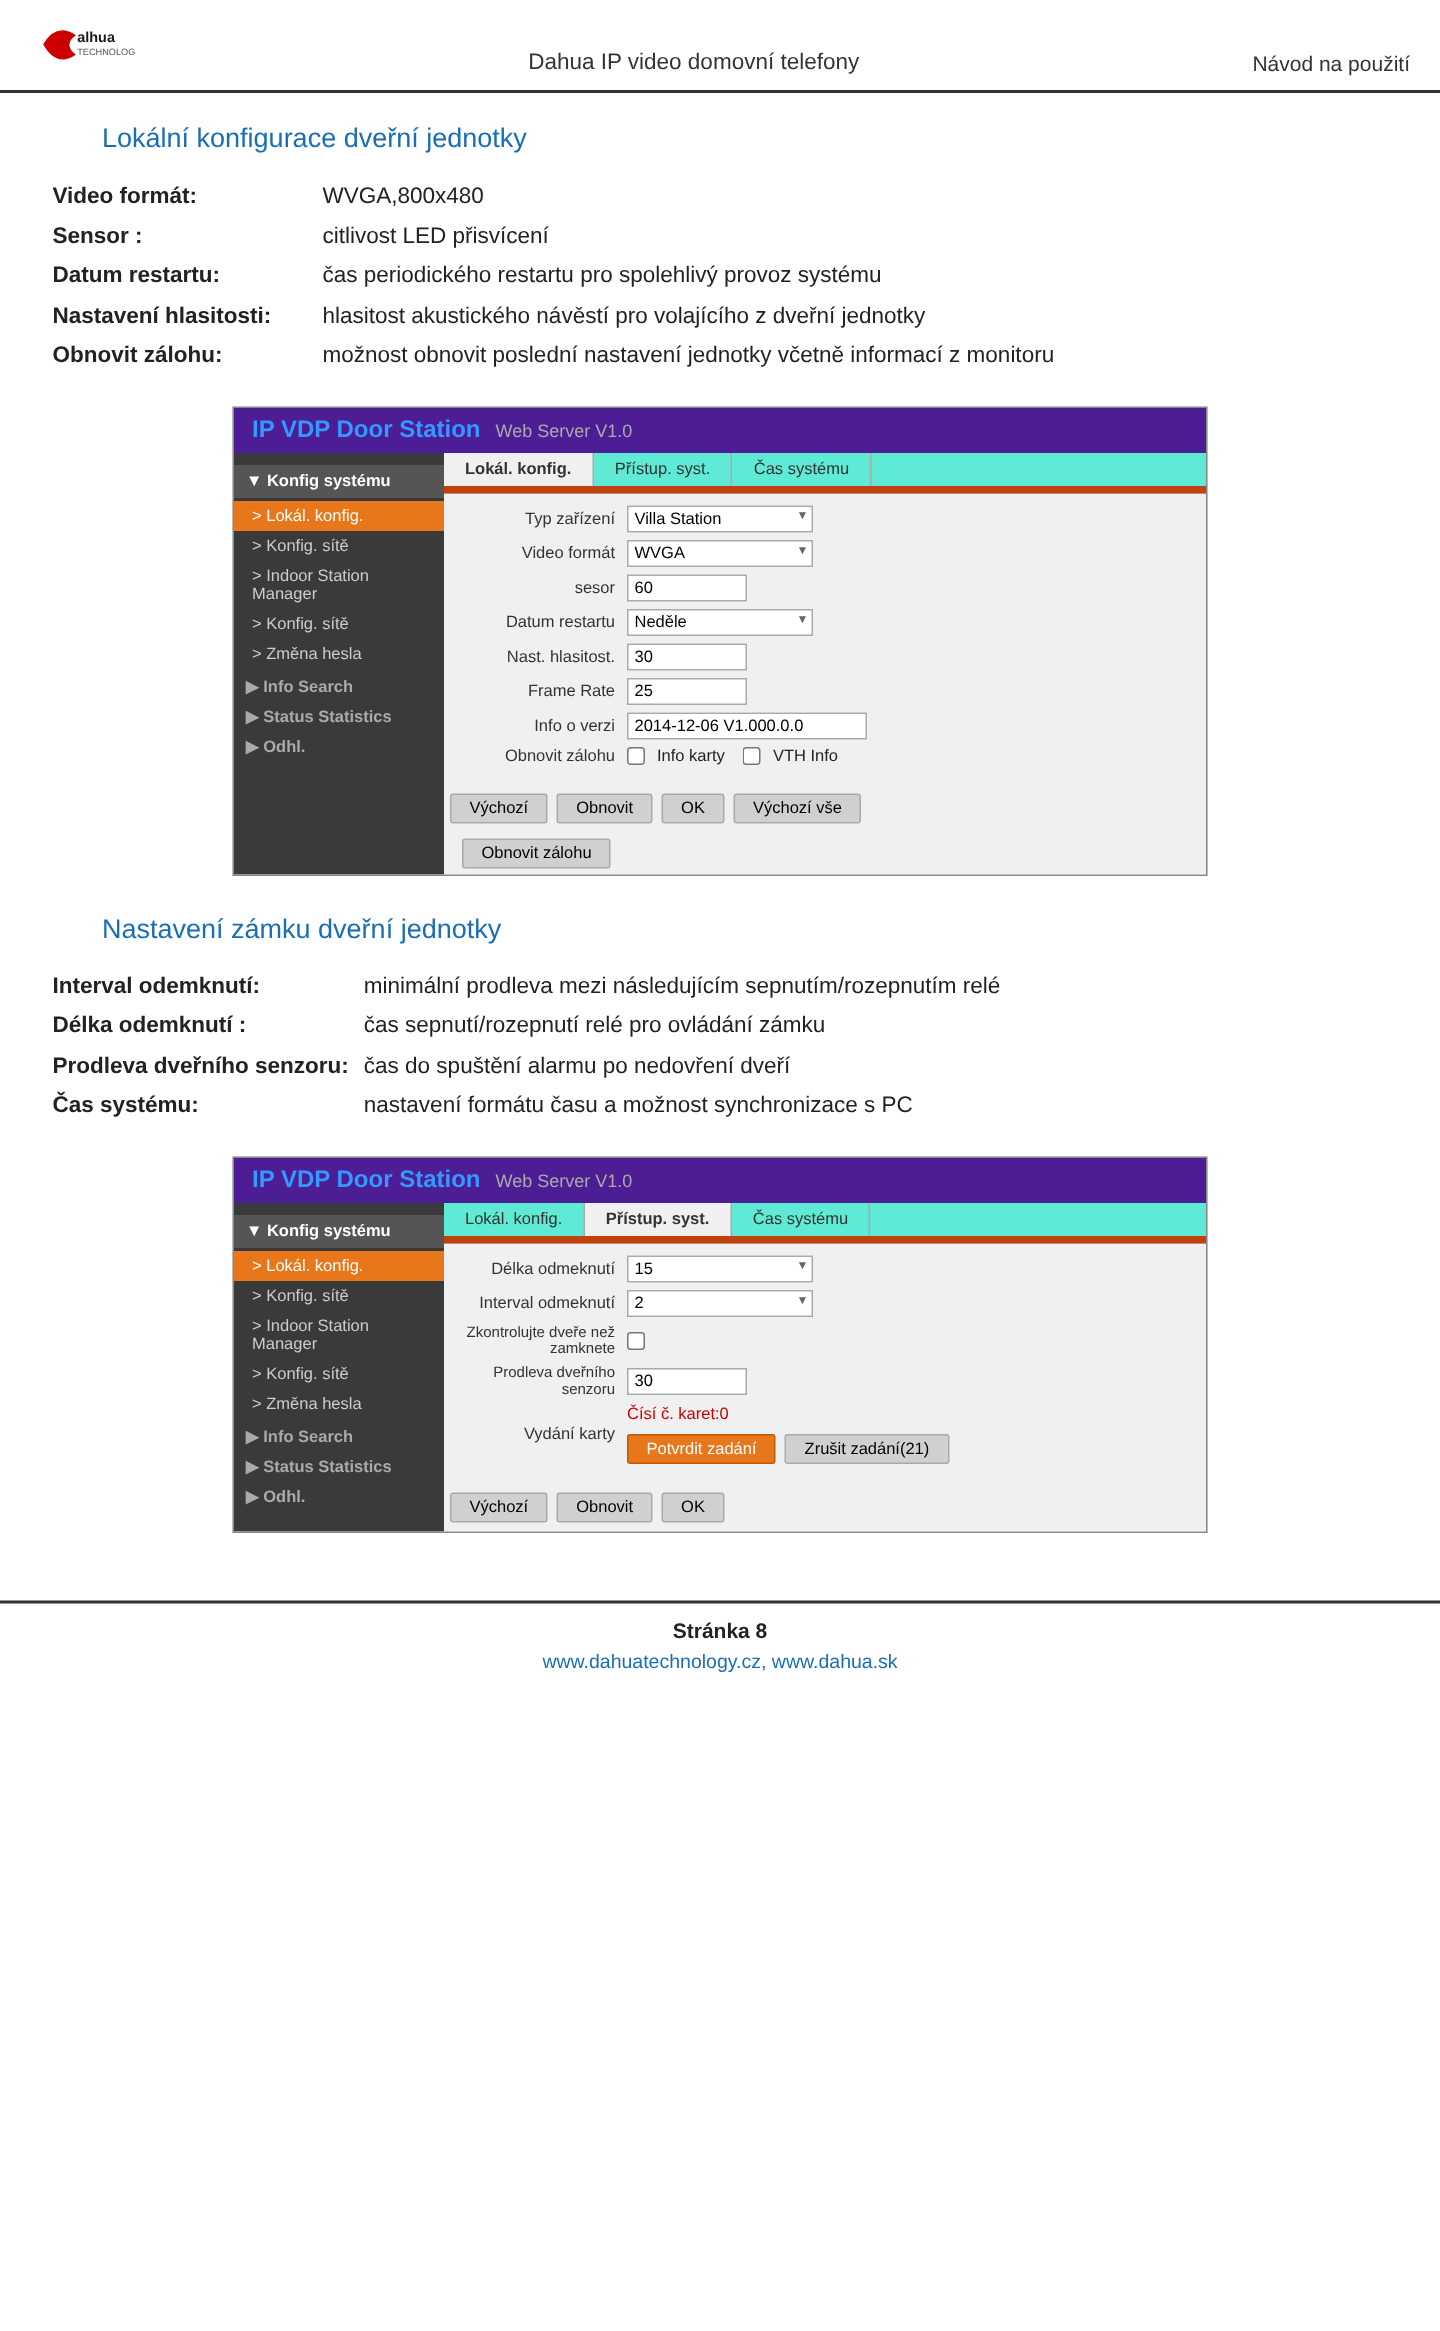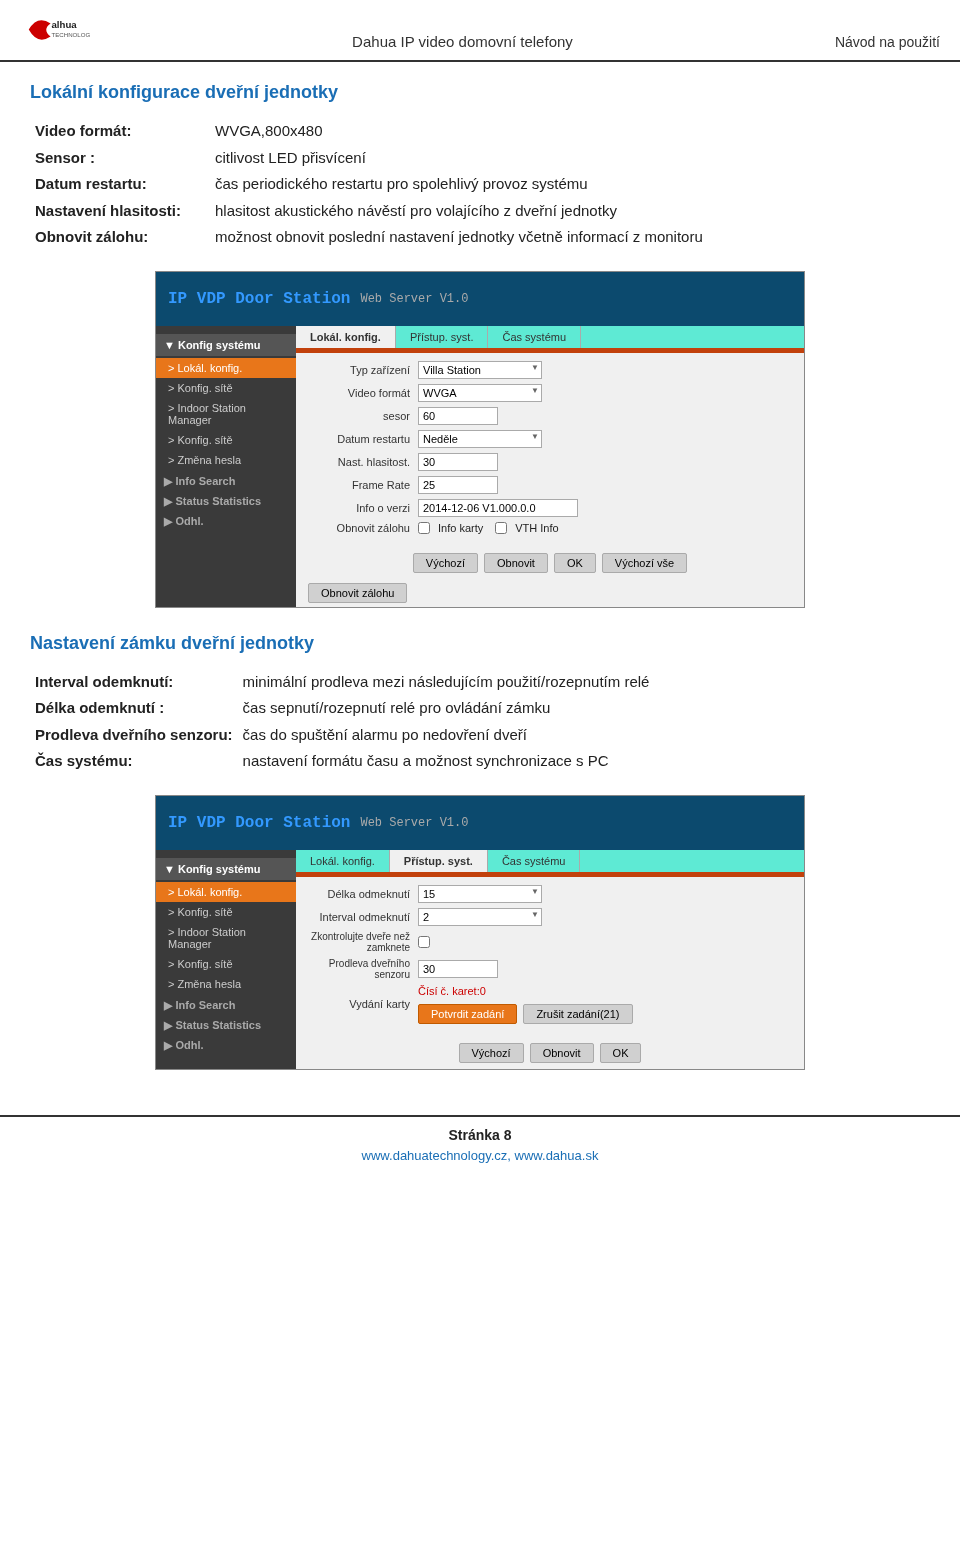--- a/index.html
+++ b/index.html
@@ -22,45 +22,44 @@
       width: 70px;
       height: 40px;
     }
     .header-title { font-size: 15px; color: #333; text-align: center; flex: 1; }
     .header-subtitle { font-size: 14px; color: #333; text-align: right; }
 
     
     .page-content { padding: 20px 30px; }
 
     
-    .section-heading { font-size: 18px; font-weight: bold; color: #1a6eb5; margin-bottom: 15px; }
+    .section-heading { font-size: 18px; font-weight: normal; color: #1a6eb5; margin-bottom: 15px; margin-left: 38px; }
 
     
     .info-table { width: 100%; margin-bottom: 20px; border-collapse: collapse; }
     .info-table td { padding: 2px 5px; vertical-align: top; font-size: 15px; line-height: 1.5; }
     .info-table td:first-child { white-space: nowrap; font-weight: normal; width: 180px; }
 
     
     .ui-box {
       border: 1px solid #888;
       background: #e0e0e0;
       margin-bottom: 25px;
       width: 650px;
       margin-left: auto;
       margin-right: auto;
     }
     .ui-box-header {
-      background: #0c4a6e;
+      background: #4c1d95;
       color: #fff;
-      padding: 18px 12px;
+      padding: 6px 12px;
       display: flex;
       align-items: center;
       gap: 10px;
       font-size: 14px;
-      font-family: Liberation Mono, monospace;
     }
     .ui-box-header .brand { color: #3399ff; font-size: 16px; font-weight: bold; }
     .ui-box-header .version { color: #aaa; font-size: 12px; }
 
     .ui-body { display: flex; }
 
     
     .ui-sidebar {
       width: 140px;
       background: #3a3a3a;
@@ -164,22 +163,22 @@
       font-size: 11px;
       width: 80px;
     }
     .ui-input-wide {
       width: 160px;
     }
 
     .ui-buttons {
       display: flex;
       gap: 6px;
-      padding: 6px 22px;
-      justify-content: center;
+      padding: 6px 4px;
+      justify-content: flex-start;
     }
     .ui-btn {
       padding: 3px 12px;
       font-size: 11px;
       background: #d0d0d0;
       border: 1px solid #aaa;
       cursor: pointer;
       border-radius: 2px;
     }
 
@@ -369,21 +368,21 @@
       </div>
     </div>
   </div>
 
   <div class="section-heading" style="margin-top:20px;">Nastavení zámku dveřní jednotky</div>
 
   <table class="info-table">
     <tbody id="section2-rows">
         <tr>
           <td><strong>Interval odemknutí:</strong></td>
-          <td>minimální prodleva mezi následujícím použití/rozepnutím relé</td>
+          <td>minimální prodleva mezi následujícím sepnutím/rozepnutím relé</td>
         </tr>
         <tr>
           <td><strong>Délka odemknutí :</strong></td>
           <td>čas sepnutí/rozepnutí relé pro ovládání zámku</td>
         </tr>
         <tr>
           <td><strong>Prodleva dveřního senzoru:</strong></td>
           <td>čas do spuštění alarmu po nedovření dveří</td>
         </tr>
         <tr>

